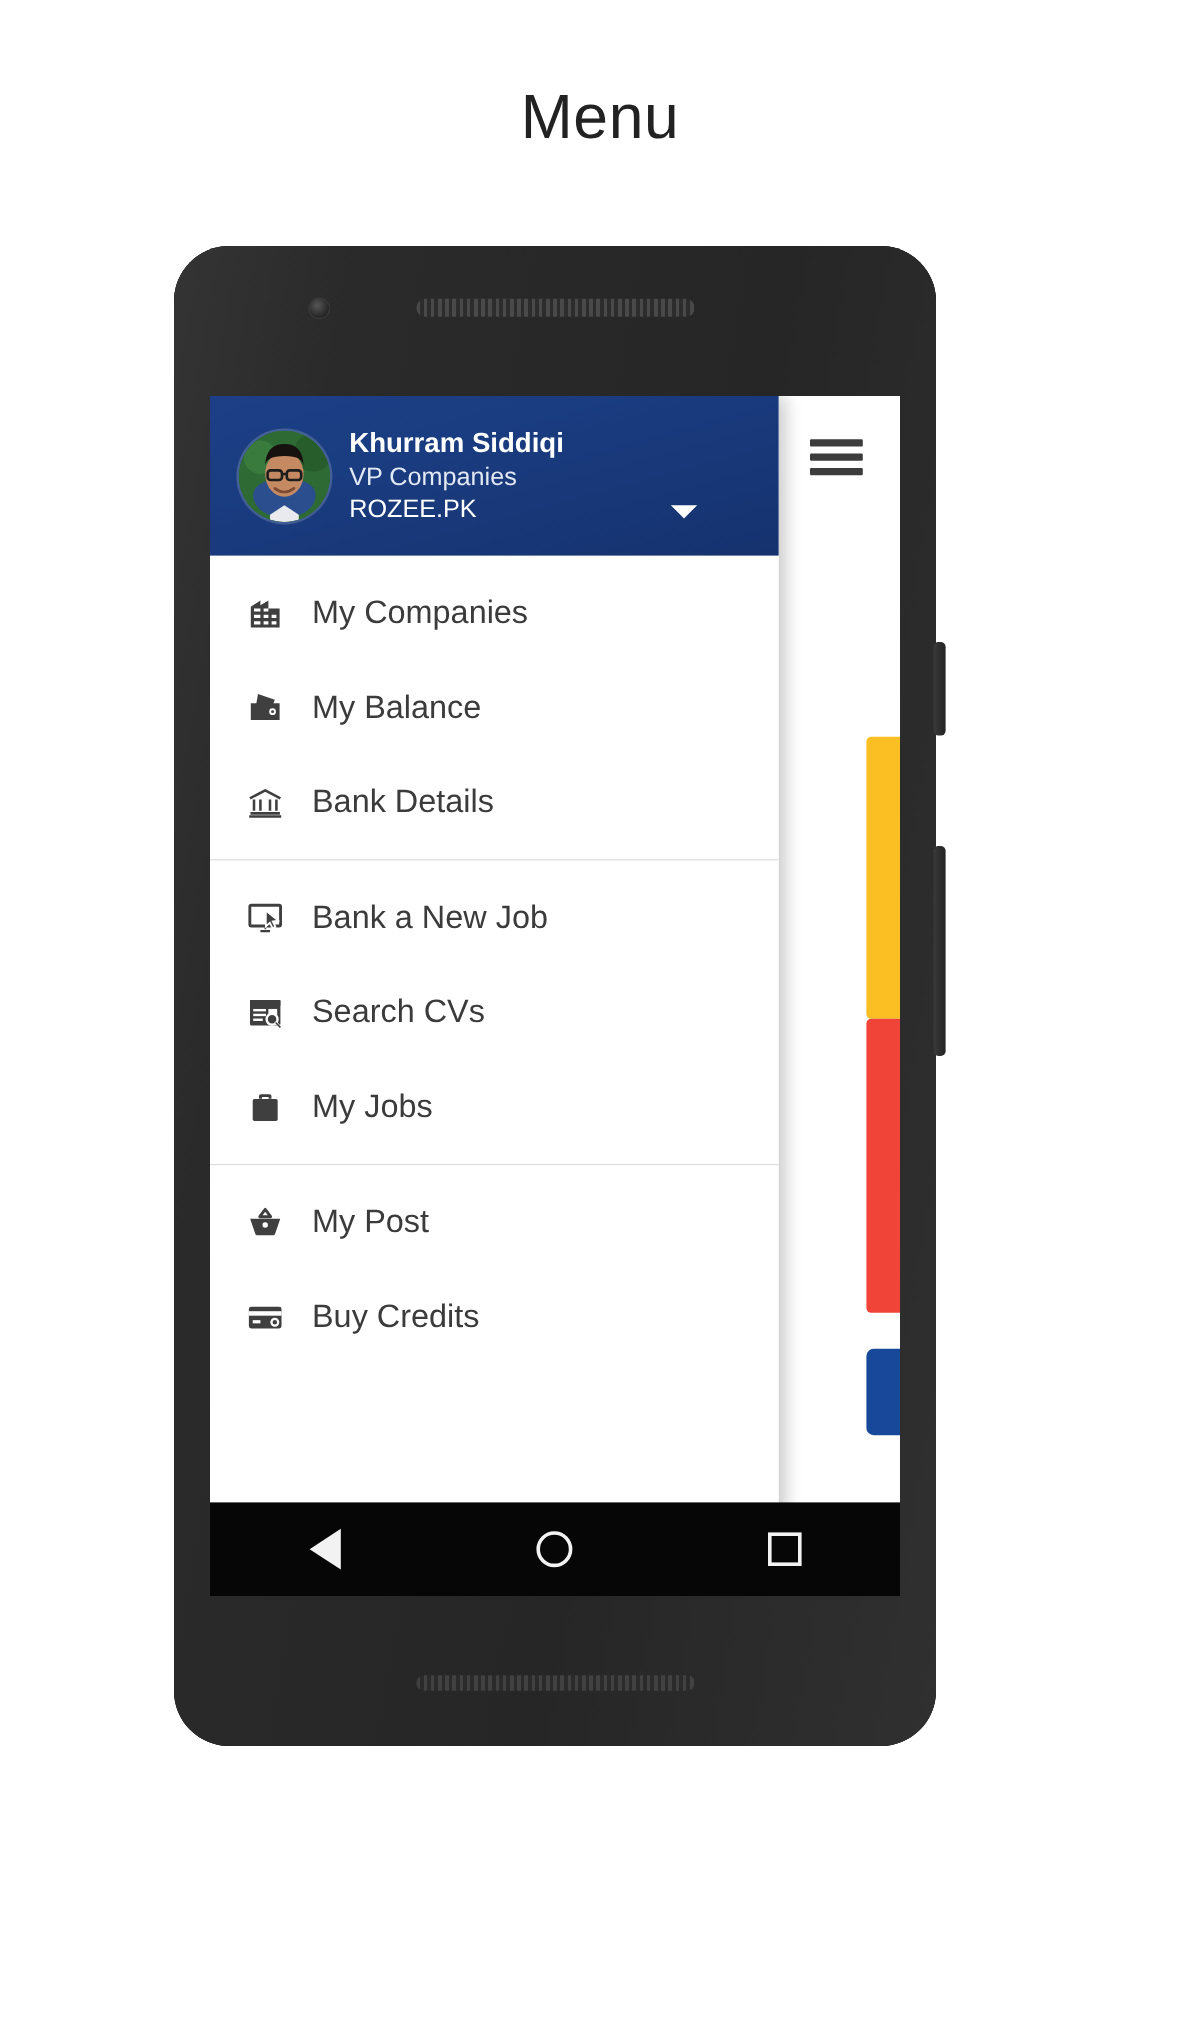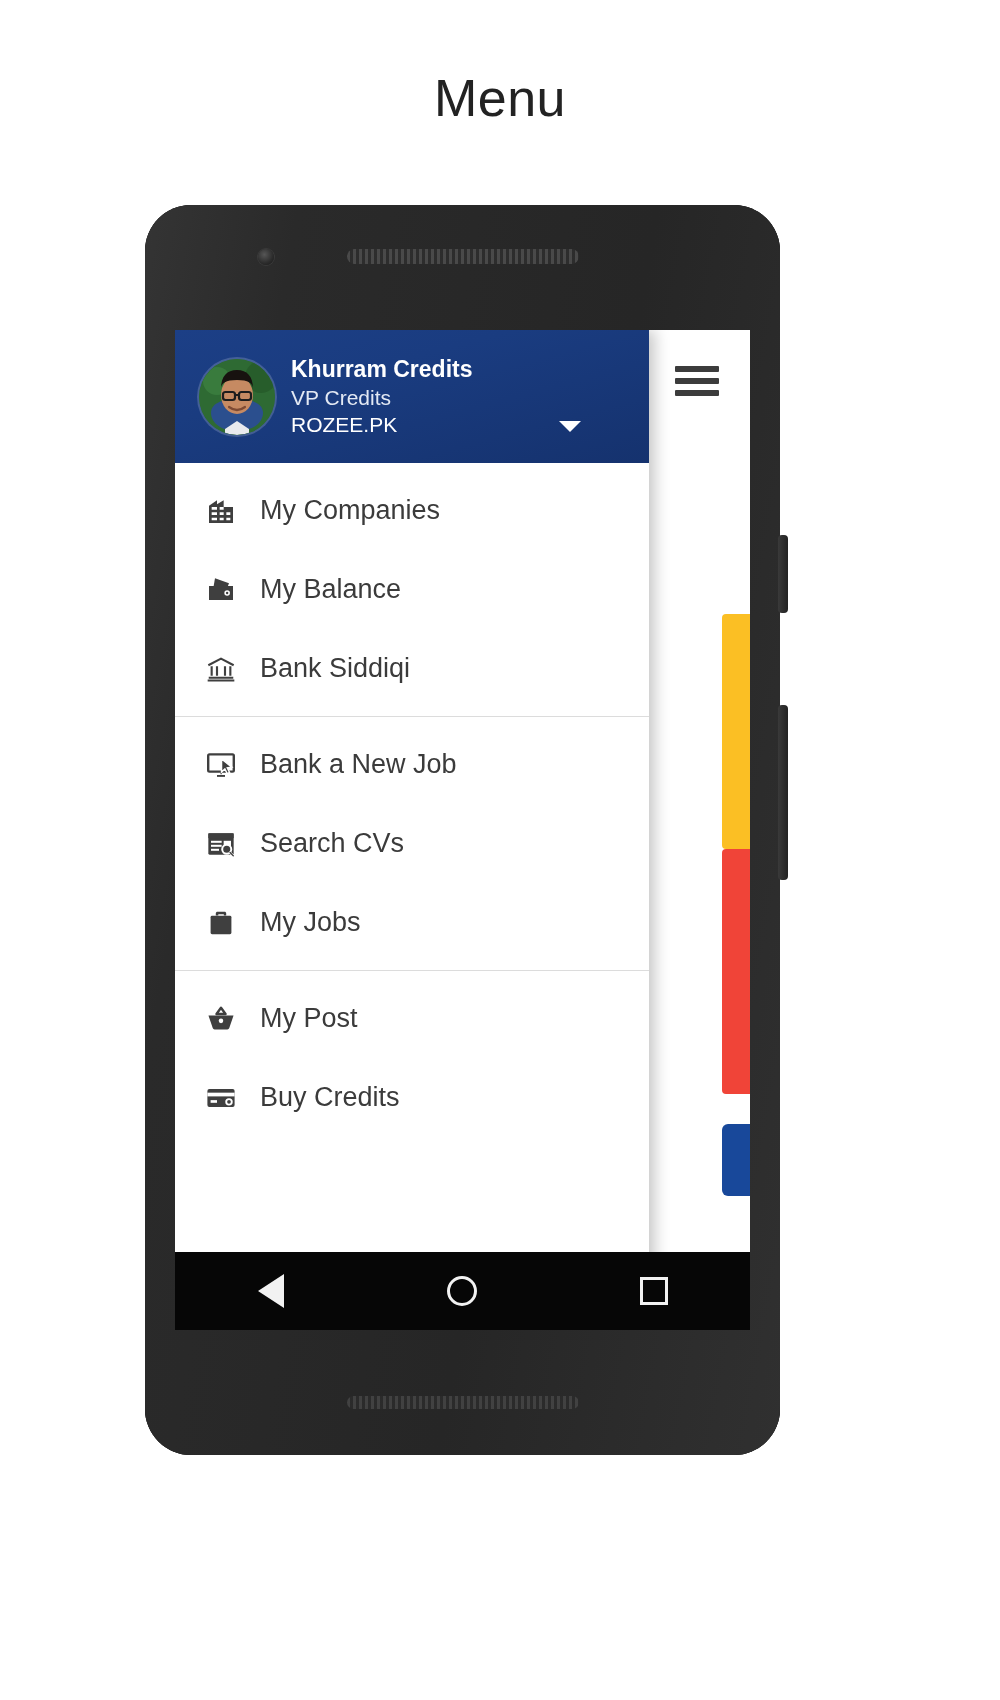--- a/index.html
+++ b/index.html
@@ -264,22 +264,22 @@
                   <ellipse cx="38" cy="36" rx="16" ry="19" fill="#c68a62"></ellipse>
                   <path d="M22 30 c0 -13 6 -19 16 -19 c10 0 16 6 16 19 c0 -6 -5 -9 -16 -9 c-11 0 -16 3 -16 9 z" fill="#17120f"></path>
                   <rect x="24" y="33" width="12" height="8" rx="2.5" fill="none" stroke="#1d1d1d" stroke-width="2.2"></rect>
                   <rect x="40" y="33" width="12" height="8" rx="2.5" fill="none" stroke="#1d1d1d" stroke-width="2.2"></rect>
                   <line x1="36" y1="36" x2="40" y2="36" stroke="#1d1d1d" stroke-width="2.2"></line>
                   <path d="M30 48 q8 6 16 0" fill="none" stroke="#7d4a33" stroke-width="2.2" stroke-linecap="round"></path>
                 </g>
               </svg>
             </div>
             <div class="hdr-text">
-              <div class="hdr-name">Khurram Credits</div>
-              <div class="hdr-role">VP Credits</div>
+              <div class="hdr-name">Khurram Siddiqi</div>
+              <div class="hdr-role">VP Companies</div>
               <div class="hdr-company">ROZEE.PK</div>
               <div class="hdr-caret"></div>
             </div>
           </div>
 
           <div class="menu-group">
 
             <div class="menu-item">
               <span class="menu-icon">
                 <svg viewBox="0 0 24 24" width="32" height="32" fill="#3f3f3f">
@@ -302,21 +302,21 @@
             </div>
 
             <div class="menu-item">
               <span class="menu-icon">
                 <svg viewBox="0 0 24 24" width="32" height="32" fill="none" stroke="#3f3f3f" stroke-width="1.6">
                   <path d="M2.5 9.2 12 4.2l9.5 5" stroke-linejoin="round"></path>
                   <path d="M5 10v7M9 10v7M15 10v7M19 10v7"></path>
                   <path d="M2.8 18.6h18.4M2 20.6h20"></path>
                 </svg>
               </span>
-              <span class="menu-label">Bank Siddiqi</span>
+              <span class="menu-label">Bank Details</span>
             </div>
           </div>
 
           <div class="menu-group">
 
             <div class="menu-item">
               <span class="menu-icon">
                 <svg viewBox="0 0 24 24" width="32" height="32">
                   <rect x="2.4" y="4" width="19.2" height="13" rx="1" fill="none" stroke="#3f3f3f" stroke-width="1.8"></rect>
                   <path d="M9 19.5h6v1.4H9z" fill="#3f3f3f"></path>

